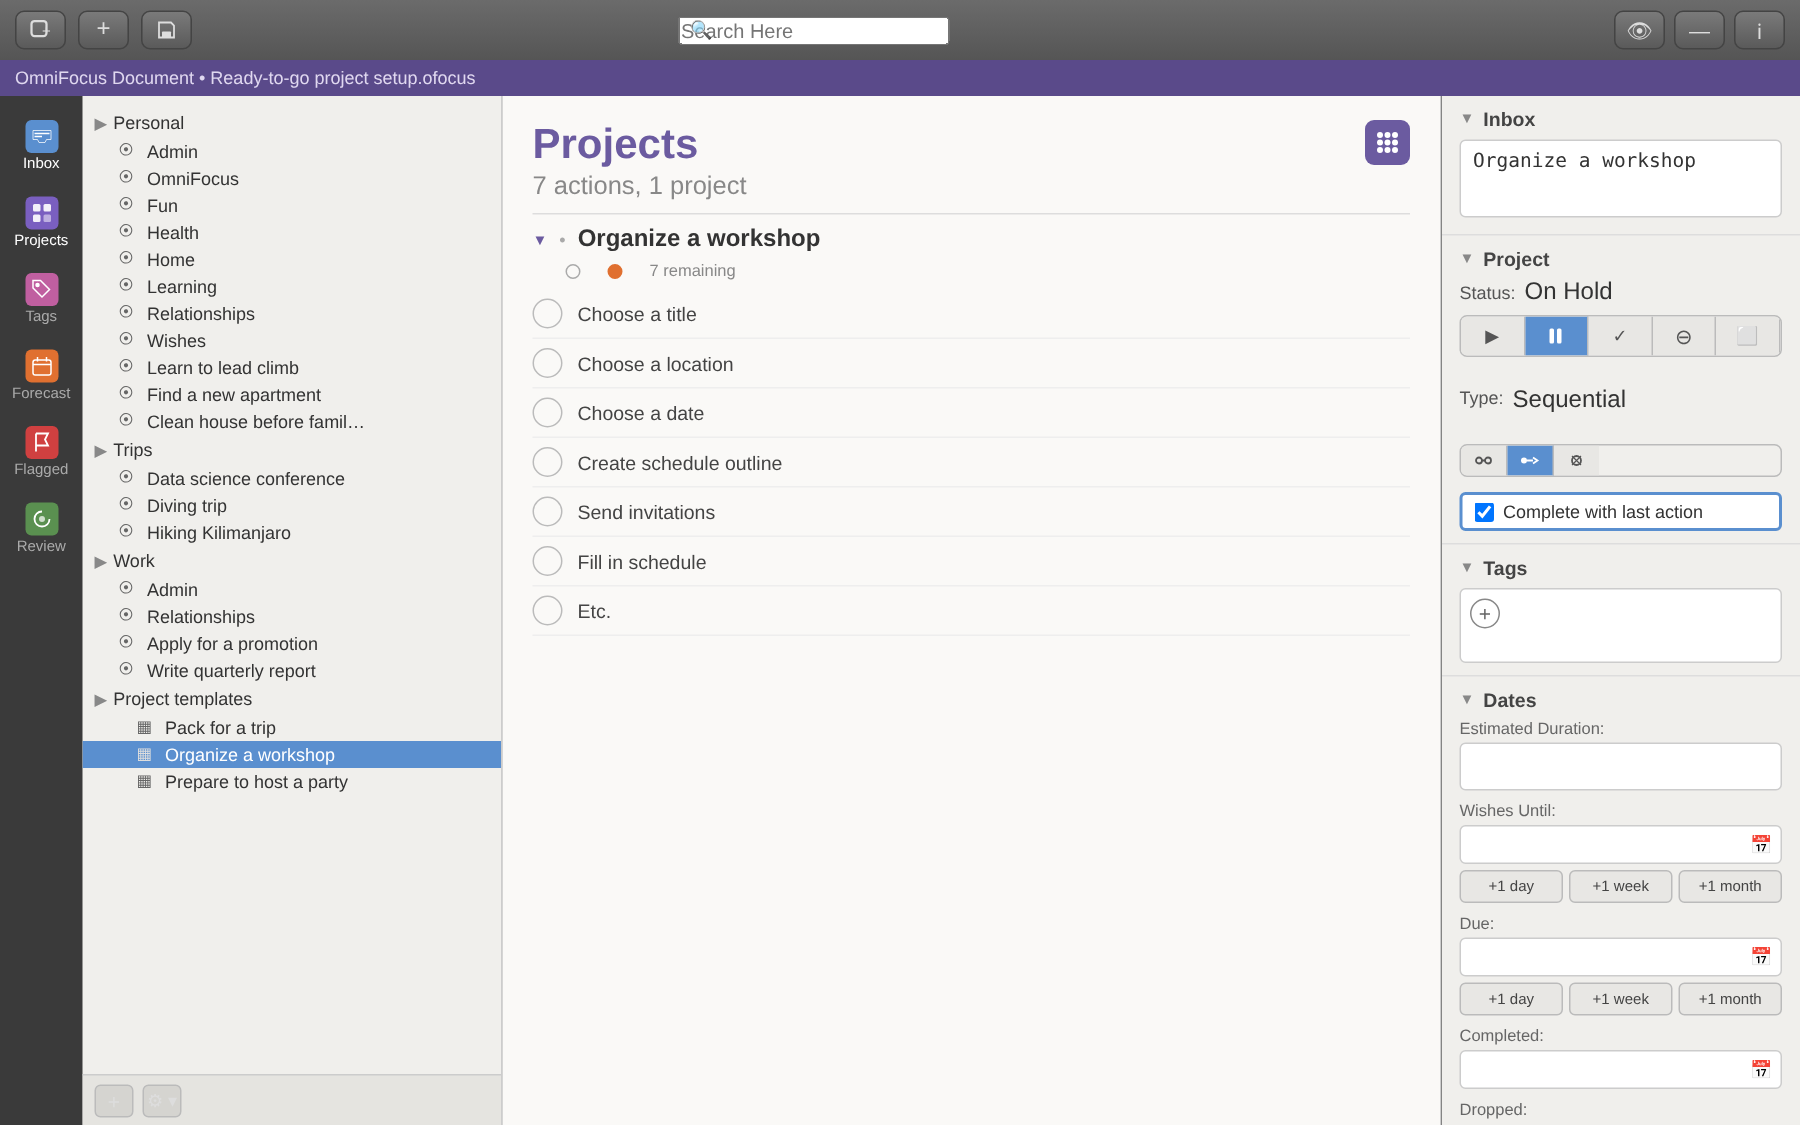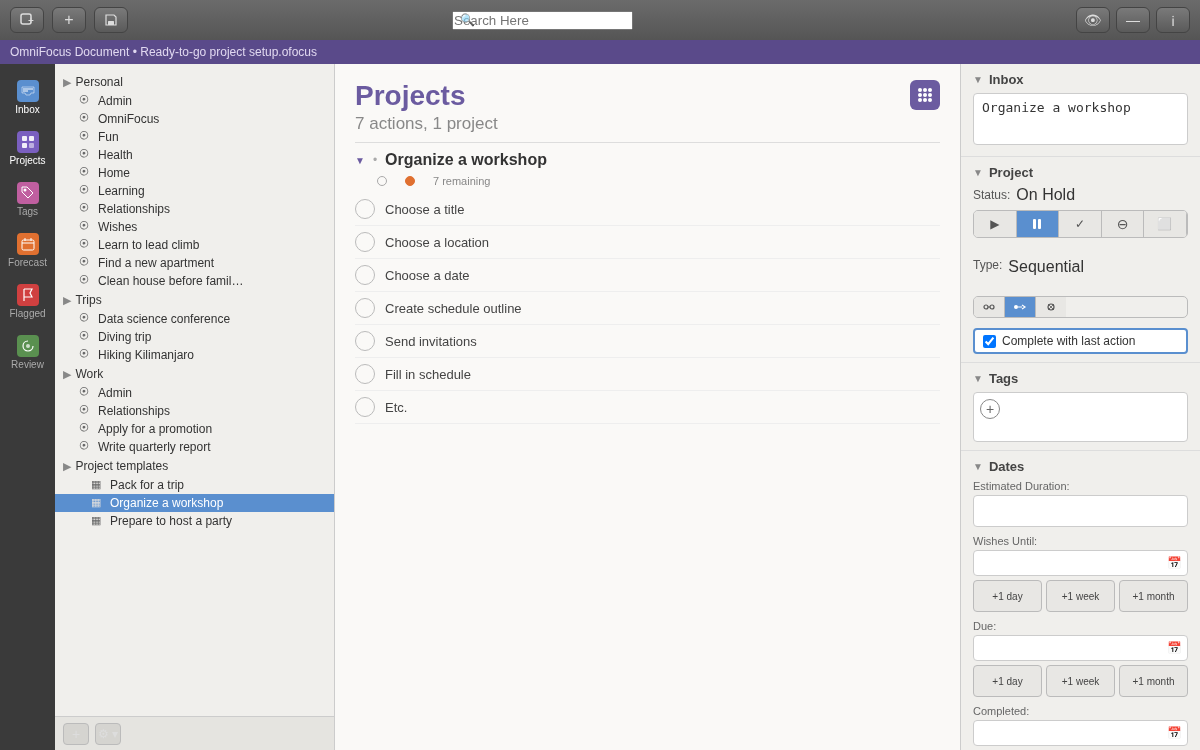--- a/index.html
+++ b/index.html
@@ -427,21 +427,21 @@
       font-size: 12px;
     }
 
     .date-quick-btns {
       display: flex;
       gap: 4px;
       margin-bottom: 8px;
     }
     .date-quick-btn {
       flex: 1;
-      height: 32px;
+      height: 22px;
       border: 1px solid #bbb;
       border-radius: 4px;
       background: #e8e7e4;
       font-size: 10px;
       cursor: pointer;
       display: flex; align-items: center; justify-content: center;
       color: #444;
     }
 
     .panel-scroll-area {

